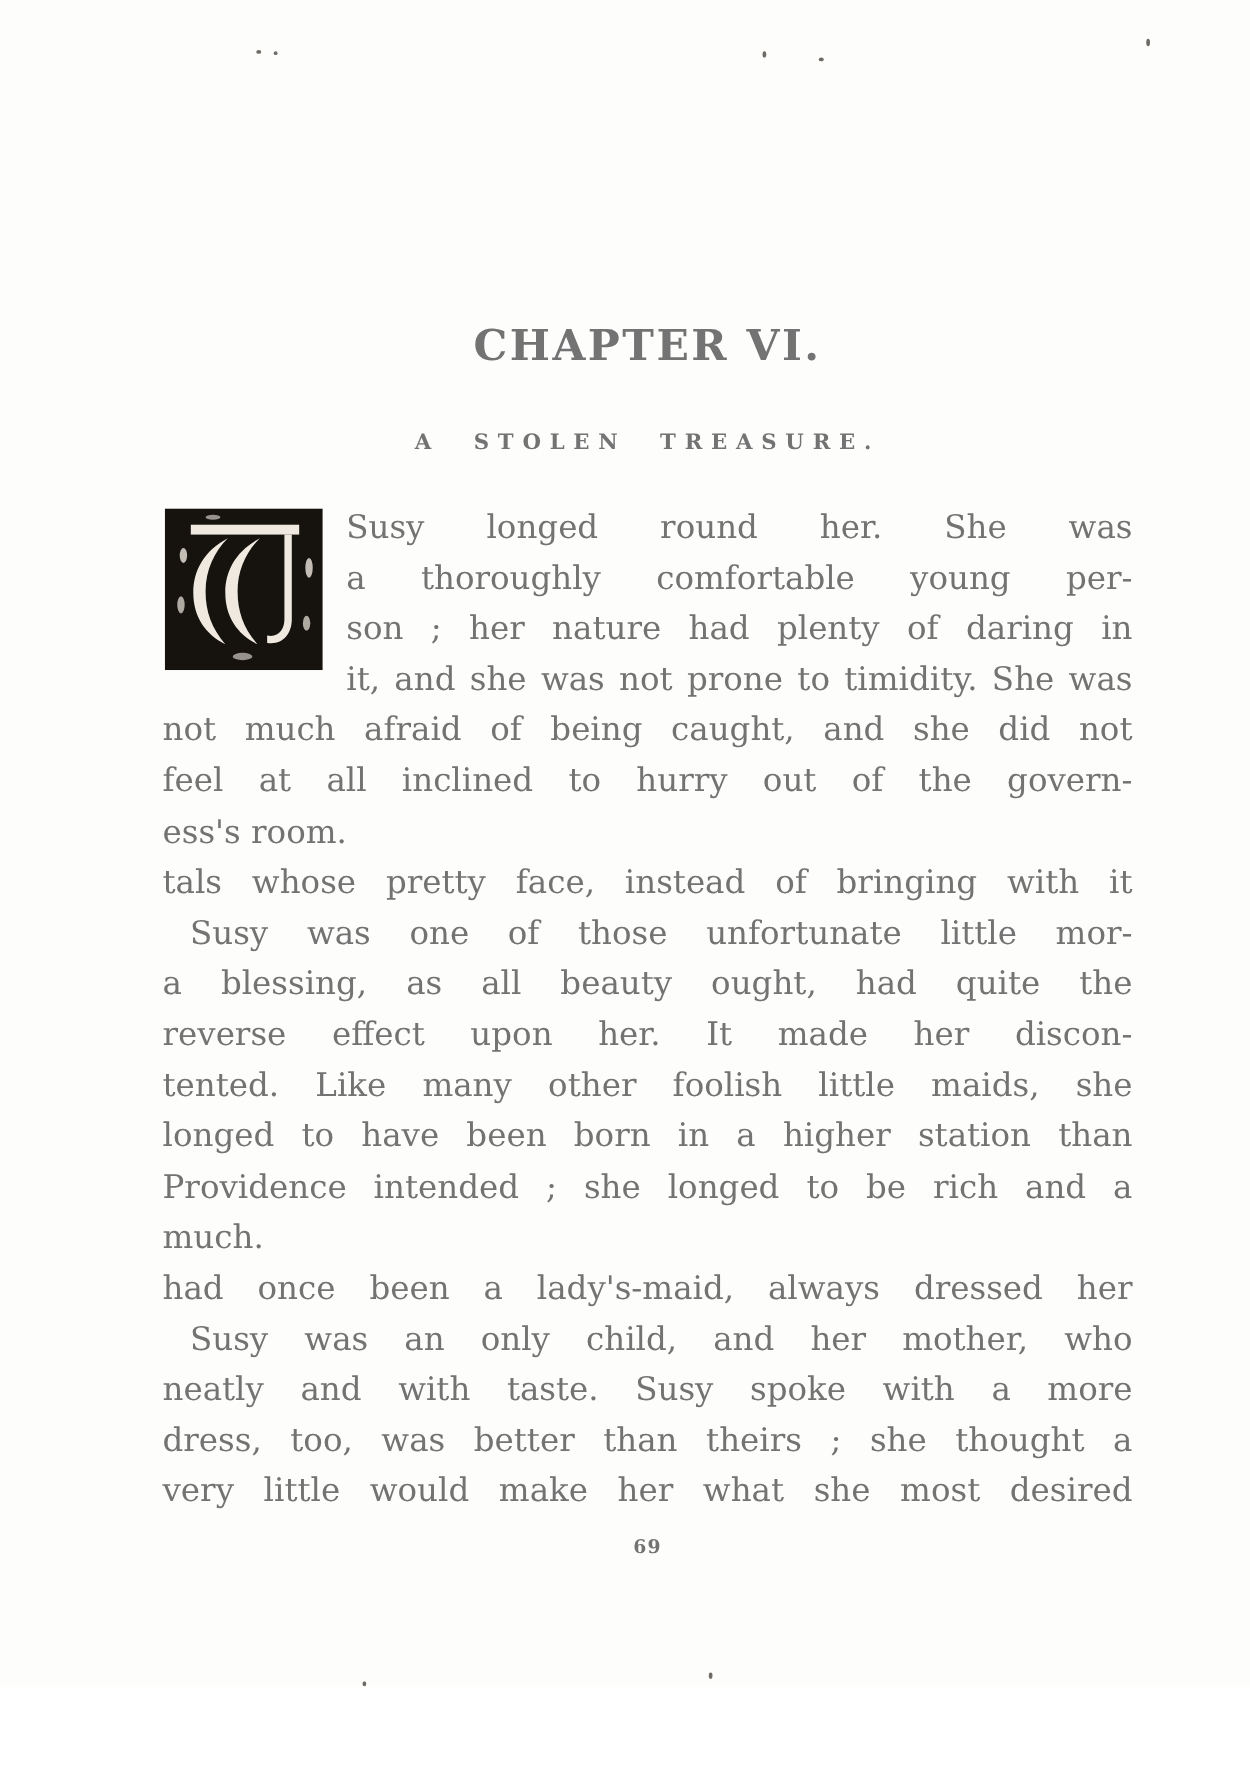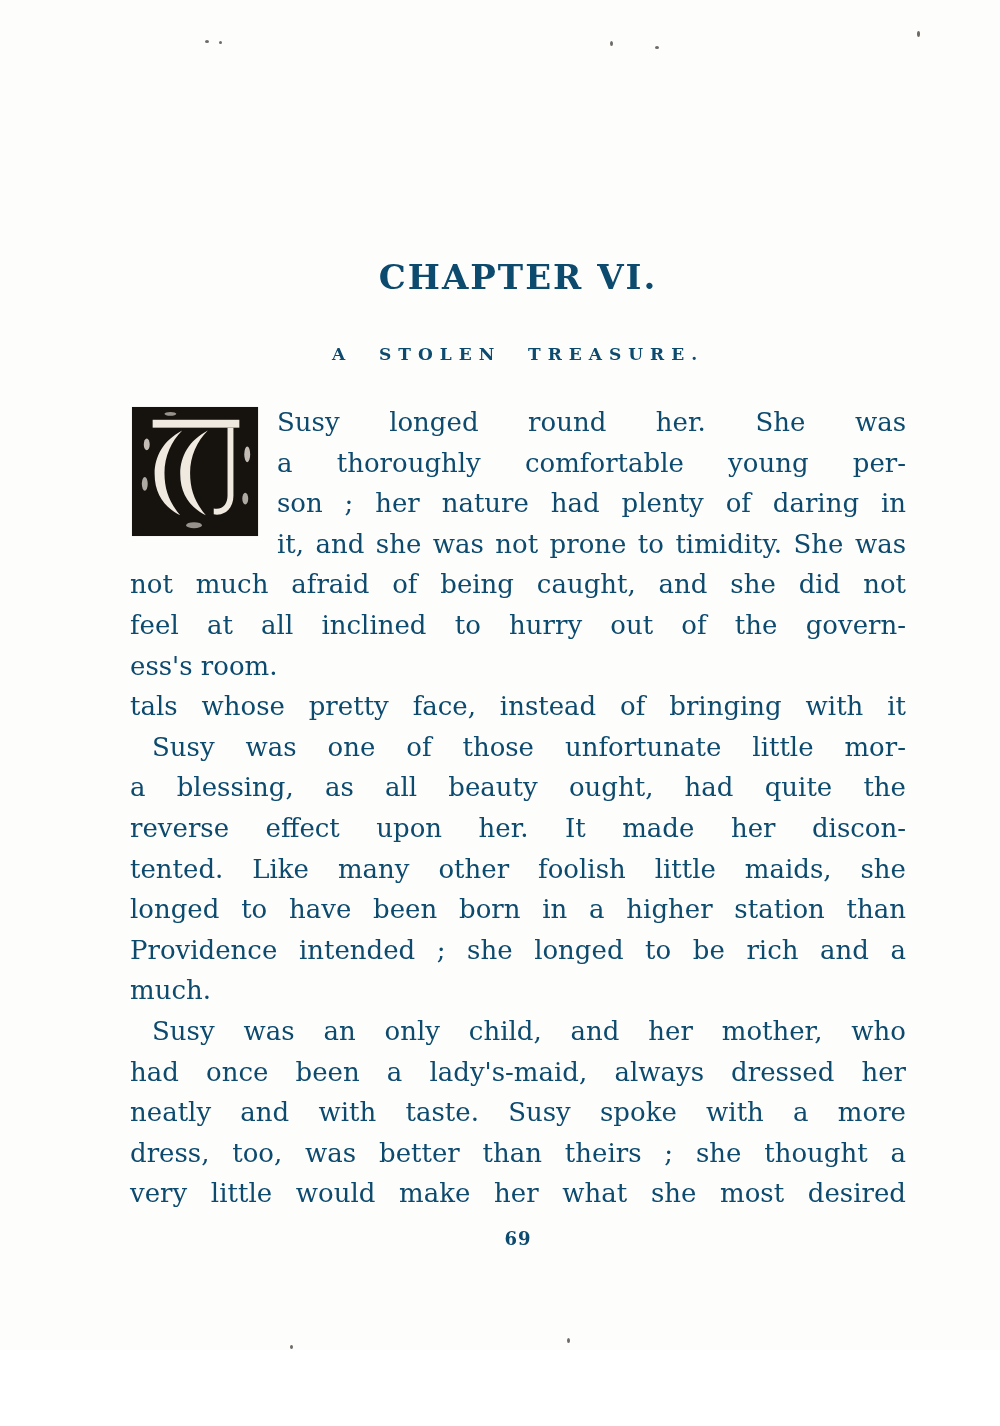--- a/index.html
+++ b/index.html
@@ -1,21 +1,21 @@
 <!DOCTYPE html>
 <html><head>
 <meta charset="utf-8">
 <style>
   html, body { margin: 0; padding: 0; background: #ffffff; }
   .page {
     position: relative;
     width: 1000px;
     height: 1350px;
     background: #fdfdfc;
-    color: #0c4a6e;
+    color: #737373;
     font-family: "DejaVu Serif", serif;
     overflow: hidden;
   }
   .column {
     position: absolute;
     left: 130px;
     top: 0;
     width: 776px;
   }
   .chapter-heading {
@@ -56,21 +56,21 @@
   .sr-only {
     position: absolute;
     width: 1px; height: 1px;
     overflow: hidden;
     clip: rect(0 0 0 0);
     white-space: nowrap;
   }
   .page-number {
     margin-top: 14px;
     text-align: center;
-    font-size: 18px;
+    font-size: 15px;
     font-weight: 700;
     letter-spacing: 1px;
   }
   .speck { position: absolute; background: #6e6a66; border-radius: 50%; }
   .s1 { left: 205px; top: 40px;  width: 4px; height: 3px; }
   .s2 { left: 219px; top: 41px;  width: 3px; height: 3px; }
   .s3 { left: 610px; top: 41px;  width: 3px; height: 5px; }
   .s4 { left: 655px; top: 46px;  width: 4px; height: 3px; }
   .s5 { left: 917px; top: 31px;  width: 3px; height: 6px; }
   .s6 { left: 290px; top: 1345px; width: 3px; height: 4px; }
@@ -130,22 +130,22 @@
         <div class="line indent">Susy was one of those unfortunate little mor-</div>
         <div class="line">a blessing, as all beauty ought, had quite the</div>
         <div class="line">reverse effect upon her. It made her discon-</div>
         <div class="line">tented. Like many other foolish little maids, she</div>
         <div class="line">longed to have been born in a higher station than</div>
         <div class="line">Providence intended ; she longed to be rich and a</div>
         <div class="line flush-left">much.</div>
       </div>
 
       <div>
+        <div class="line">had once been a lady's-maid, always dressed her</div>
         <div class="line indent">Susy was an only child, and her mother, who</div>
-        <div class="line">had once been a lady's-maid, always dressed her</div>
         <div class="line">neatly and with taste. Susy spoke with a more</div>
         <div class="line">dress, too, was better than theirs ; she thought a</div>
         <div class="line">very little would make her what she most desired</div>
       </div>
 
     </div>
 
     <div class="page-number">69</div>
 
   </div>

